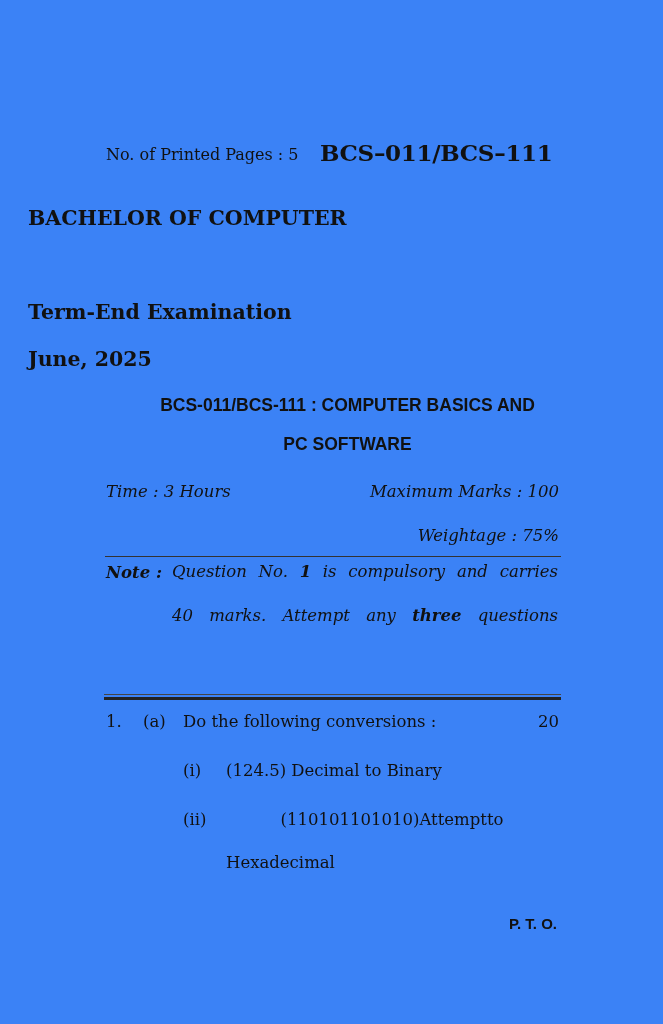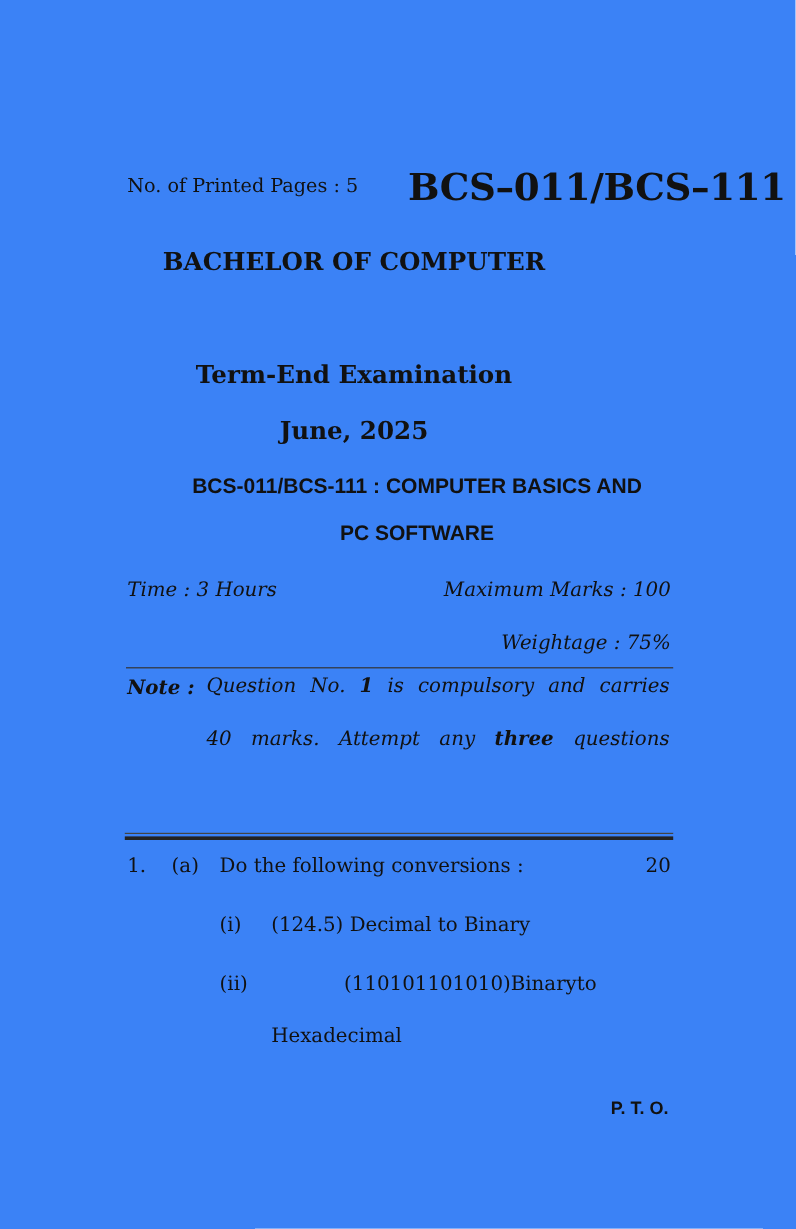--- a/index.html
+++ b/index.html
@@ -24,32 +24,33 @@
     .abs { position: absolute; white-space: nowrap; }
 
     
     .printed-pages {
       left: 106px; top: 145px;
       font-size: 16px;
       font-family: "DejaVu Serif", serif;
       font-weight: normal;
     }
     .code-top {
-      left: 340px; top: 139px;
-      font-size: 31px;
+      left: 320px; top: 139px;
+      font-size: 23px;
       font-weight: bold;
       font-family: "DejaVu Serif", serif;
       letter-spacing: -0.3px;
     }
 
     .center-line {
       left: 0; width: 590px;
-      text-align: center;
-      font-weight: bold;
-      font-family: "DejaVu Serif", serif;
+      text-align: left;
+      font-weight: bold;
+      font-family: "DejaVu Serif", serif;
+      padding-left: 28px;
     }
     .title1 { top: 206px; font-size: 20.5px; }
     .title2 { top: 254px; font-size: 20.5px; }
     .title3 { top: 300px; font-size: 20.5px; }
     .title4 { top: 347px; font-size: 20.5px; }
 
     .sans-line {
       left: 0; width: 663px;
       text-align: center;
       font-family: "Liberation Sans", sans-serif;
@@ -184,20 +185,20 @@
   <div class="abs q q-part">(a)</div>
   <div class="abs q q-text">Do the following conversions :</div>
   <div class="abs q q-marks">20</div>
 
   <div class="abs q sub1-num">(i)</div>
   <div class="abs q sub1-text">(124.5) Decimal to Binary</div>
 
   <div class="abs q sub2-num">(ii)</div>
   <div class="abs q sub2-row">
     <span>(110101101010)</span>
-    <span>Binary</span>
+    <span>Attempt</span>
     <span>to</span>
   </div>
   <div class="abs q sub2-cont">Hexadecimal</div>
 
   <div class="abs footer footer-pto">P. T. O.</div>
 
 </div>
 
 </body></html>

